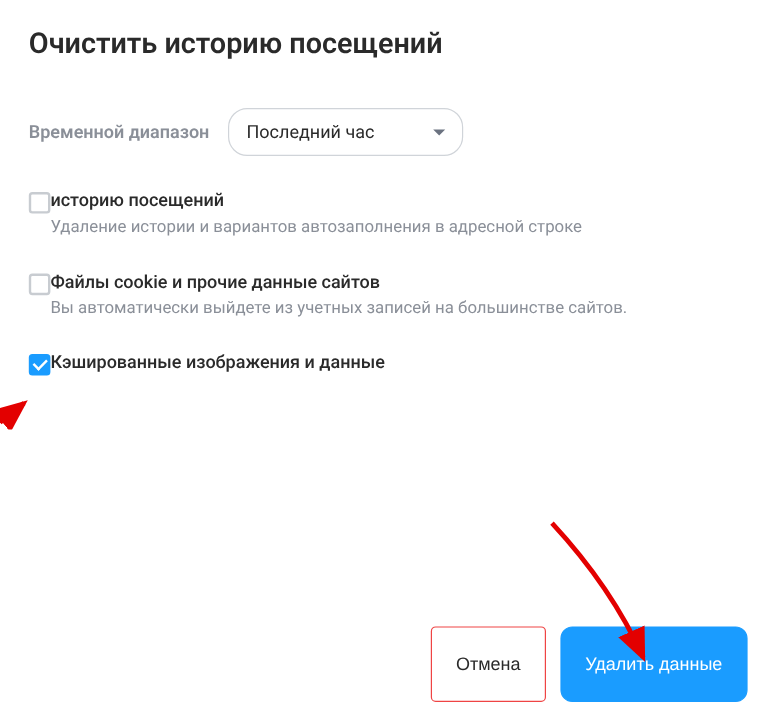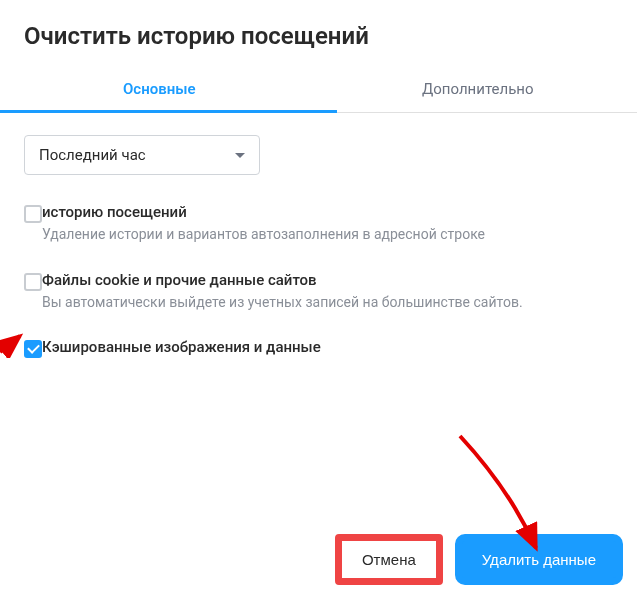--- a/index.html
+++ b/index.html
@@ -59,23 +59,23 @@
     gap: 16px;
     margin-bottom: 28px;
   }
   .timerange-label {
     font-size: 15px;
     color: #8a8f98;
     font-weight: 600;
   }
   .select {
     border: 1px solid #d0d4d9;
-    border-radius: 4px;
+    border-radius: 16px;
     padding: 10px 14px;
-    width: 236px;
+    width: 196px;
     display: flex;
     align-items: center;
     justify-content: space-between;
     cursor: pointer;
     font-size: 15px;
     color: #2a2a2a;
   }
   .select .caret {
     width: 0; height: 0;
     border-left: 5px solid transparent;
@@ -125,25 +125,25 @@
     line-height: 1.4;
   }
   .footer {
     position: absolute;
     bottom: 14px;
     right: 14px;
     display: flex;
     gap: 12px;
   }
   .btn {
-    padding: 10px 20px;
+    padding: 22px 20px;
     border-radius: 4px;
     font-size: 15px;
     cursor: pointer;
-    border: 7px solid #ef4444;
+    border: 1px solid #ef4444;
     background: #fff;
     color: #2a2a2a;
   }
   .btn.primary {
     background: #1a9cff;
     border-color: #1a9cff;
     color: #fff;
     border-radius: 10px;
   }
   
@@ -152,32 +152,25 @@
     pointer-events: none;
   }
 </style>
 </head>
 <body>
 
 <div class="dialog">
 
   <div class="title">Очистить историю посещений</div>
 
-  <div class="tabs">
-    <div class="tab active first">
-      <span>Основные</span>
-    </div>
-    <div class="tab">
-      <span>Дополнительно</span>
-    </div>
-  </div>
 
   <div class="content">
 
     <div class="timerange-row">
+      <div class="timerange-label">Временной диапазон</div>
       <div class="select">
         <span>Последний час</span>
         <span class="caret"></span>
       </div>
     </div>
 
     <div class="opt">
       <div class="checkbox"></div>
       <div class="opt-text">
         <div class="opt-title">историю посещений</div>

